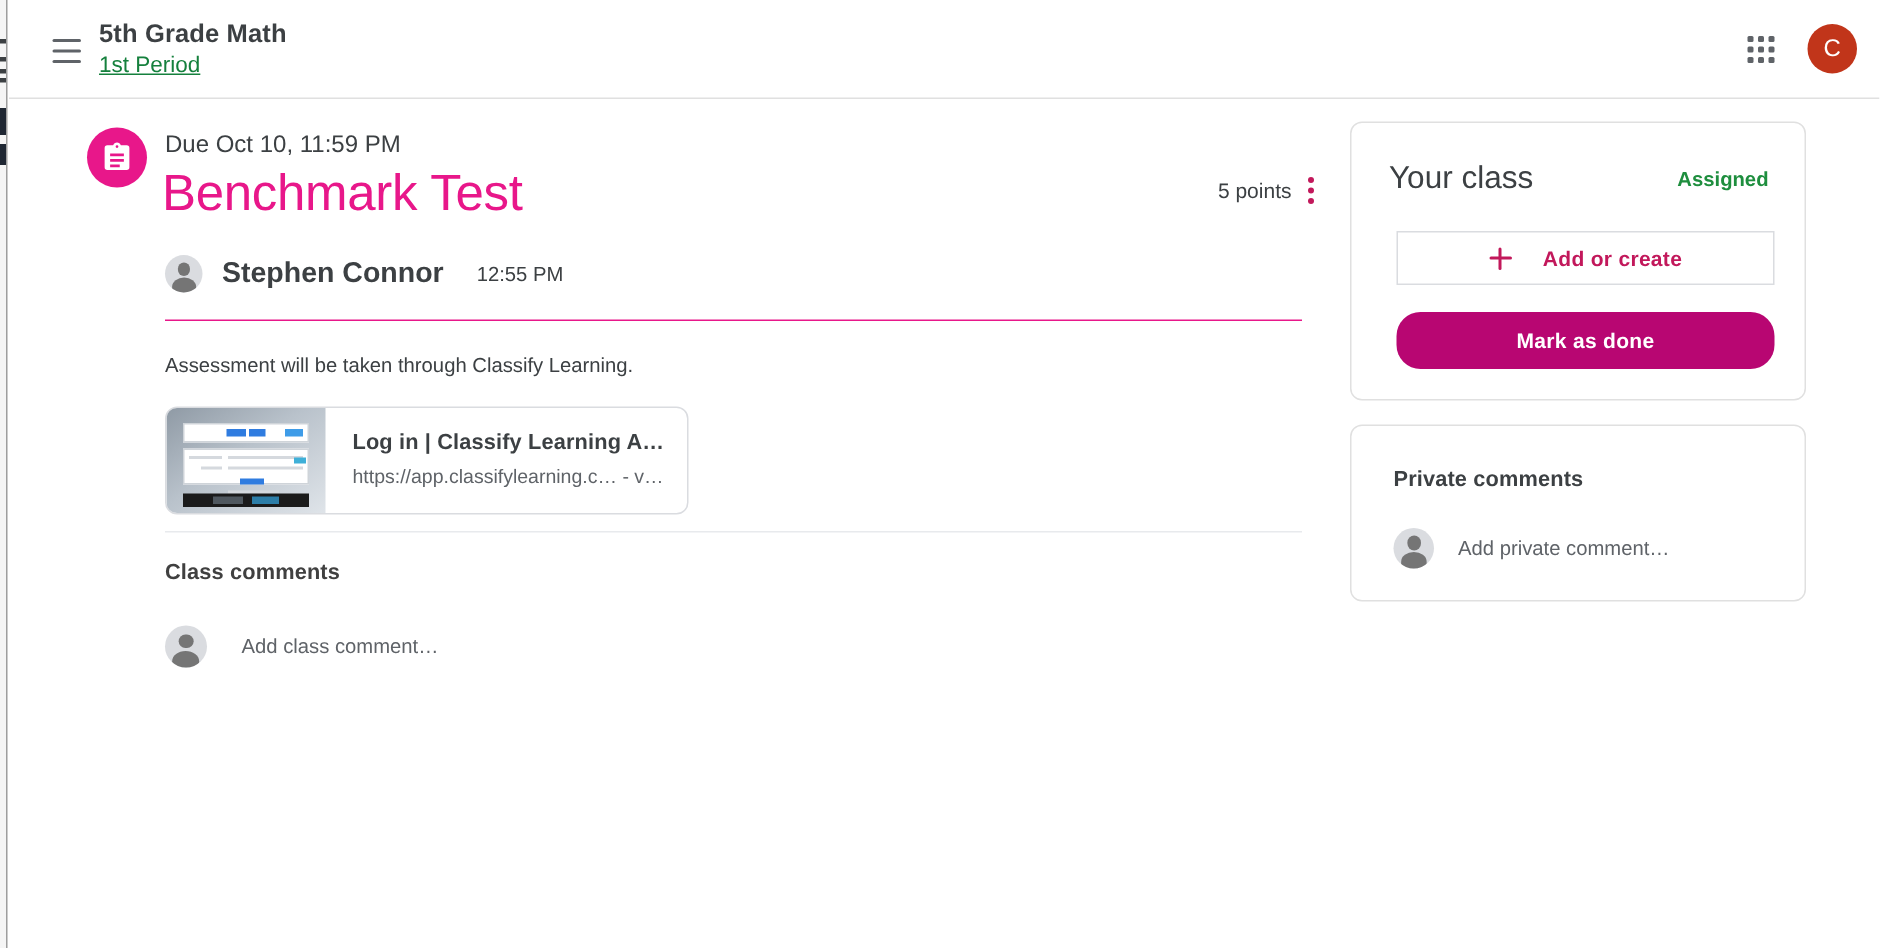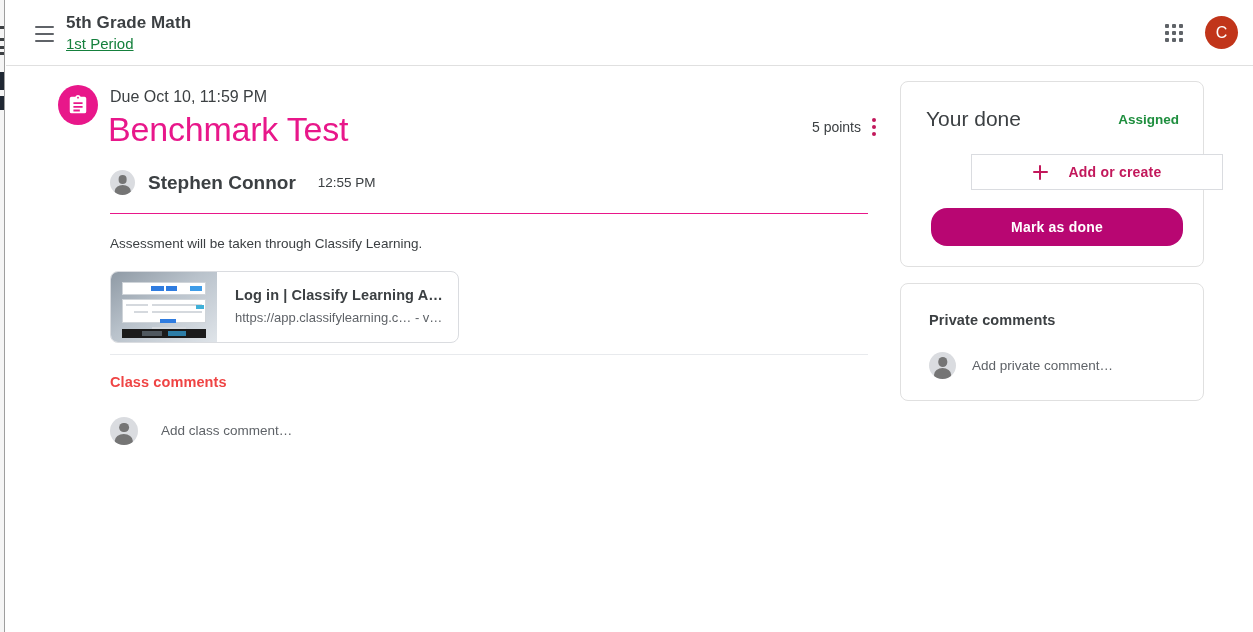--- a/index.html
+++ b/index.html
@@ -349,21 +349,21 @@
     left: 104px; top: 288px;
     width: 758px; height: 0;
     border-top: 1px solid #e8eaed;
   }
 
   .class-comments-title {
     position: absolute;
     left: 104px; top: 306px;
     font-size: 14.5px;
     font-weight: bold;
-    color: #ef4444;
+    color: #404040;
     line-height: 20px;
     letter-spacing: .1px;
   }
 
   .comment-row {
     position: absolute;
     left: 104px; top: 351px;
     display: flex;
     align-items: center;
     gap: 23px;
@@ -413,21 +413,20 @@
     position: absolute;
     left: 30px; top: 72px;
     width: 252px; height: 36px;
     background: #ffffff;
     border: 1px solid #dadce0;
     border-radius: 0;
     display: flex;
     align-items: center; justify-content: center;
     gap: 21px;
     cursor: pointer;
-    margin-left: 40px;
   }
   .btn-add .plus {
     position: relative;
     width: 15px; height: 15px;
     flex: 0 0 auto;
   }
   .btn-add .plus::before,
   .btn-add .plus::after {
     content: "";
     position: absolute;
@@ -585,21 +584,21 @@
     <div class="gray-divider"></div>
 
     <div class="class-comments-title">Class comments</div>
 
     <div class="comment-row">
       <div class="avatar-gray"></div>
       <div class="comment-placeholder">Add class comment…</div>
     </div>
 
     <div class="card card-work">
-      <div class="work-head">Your done</div>
+      <div class="work-head">Your class</div>
       <div class="work-status">Assigned</div>
 
       <div class="btn-add">
         <span class="plus"></span>
         <span class="btn-add-label">Add or create</span>
       </div>
 
       <button class="btn-done">Mark as done</button>
     </div>
 

